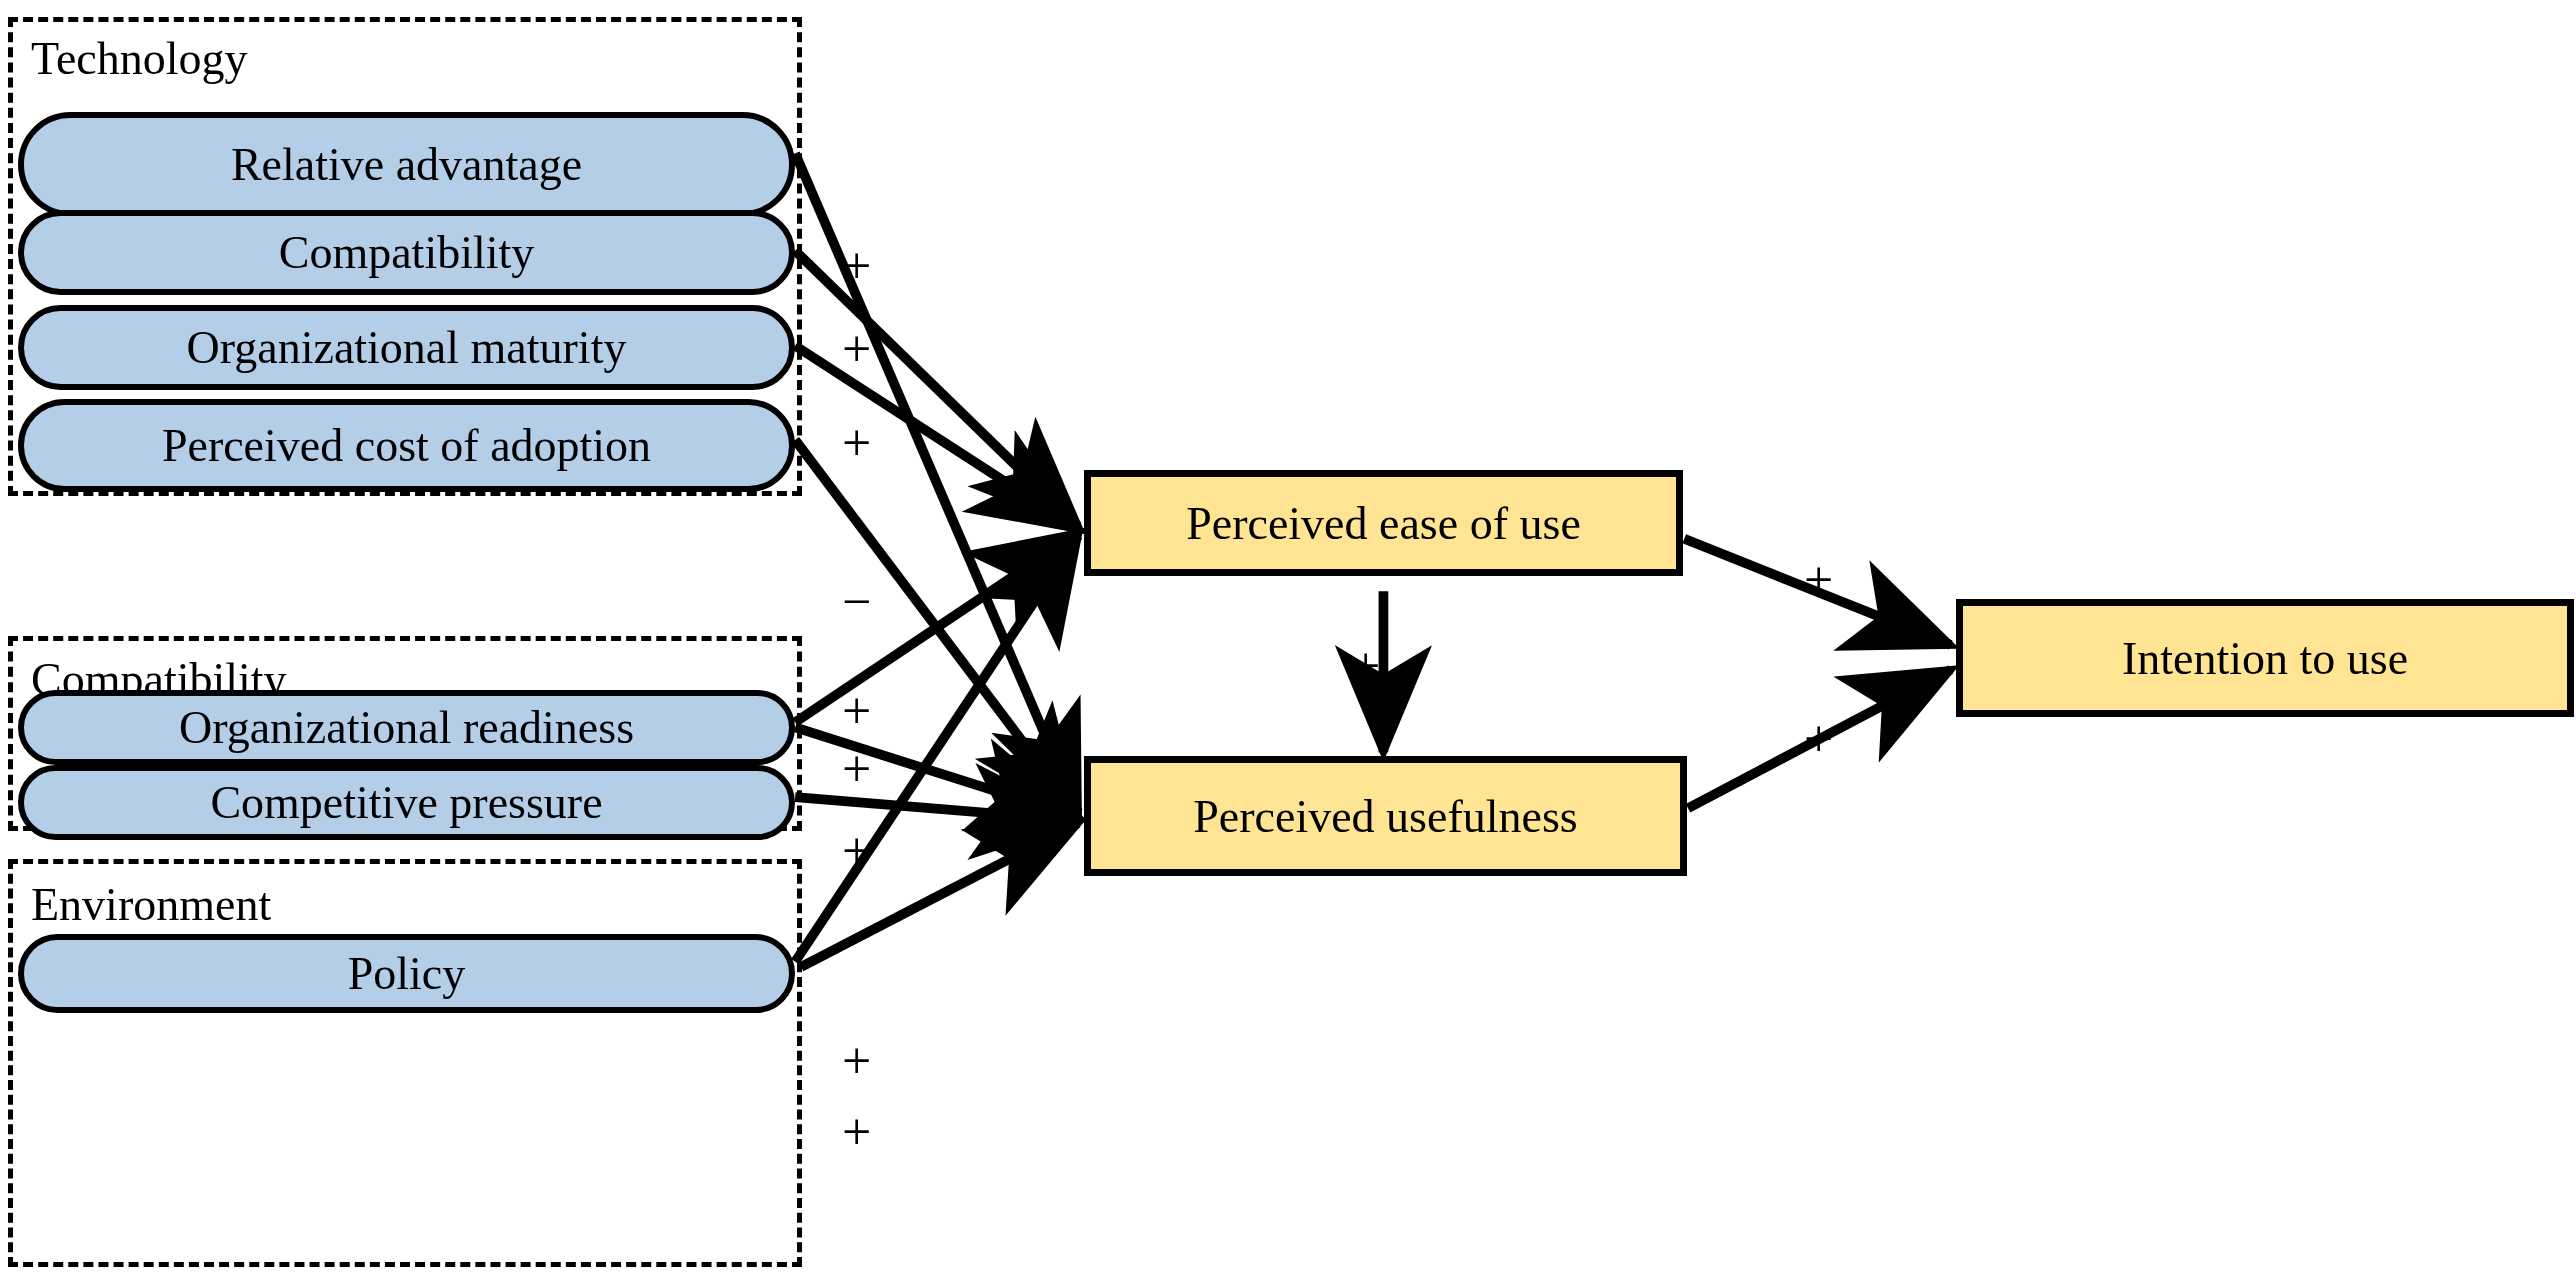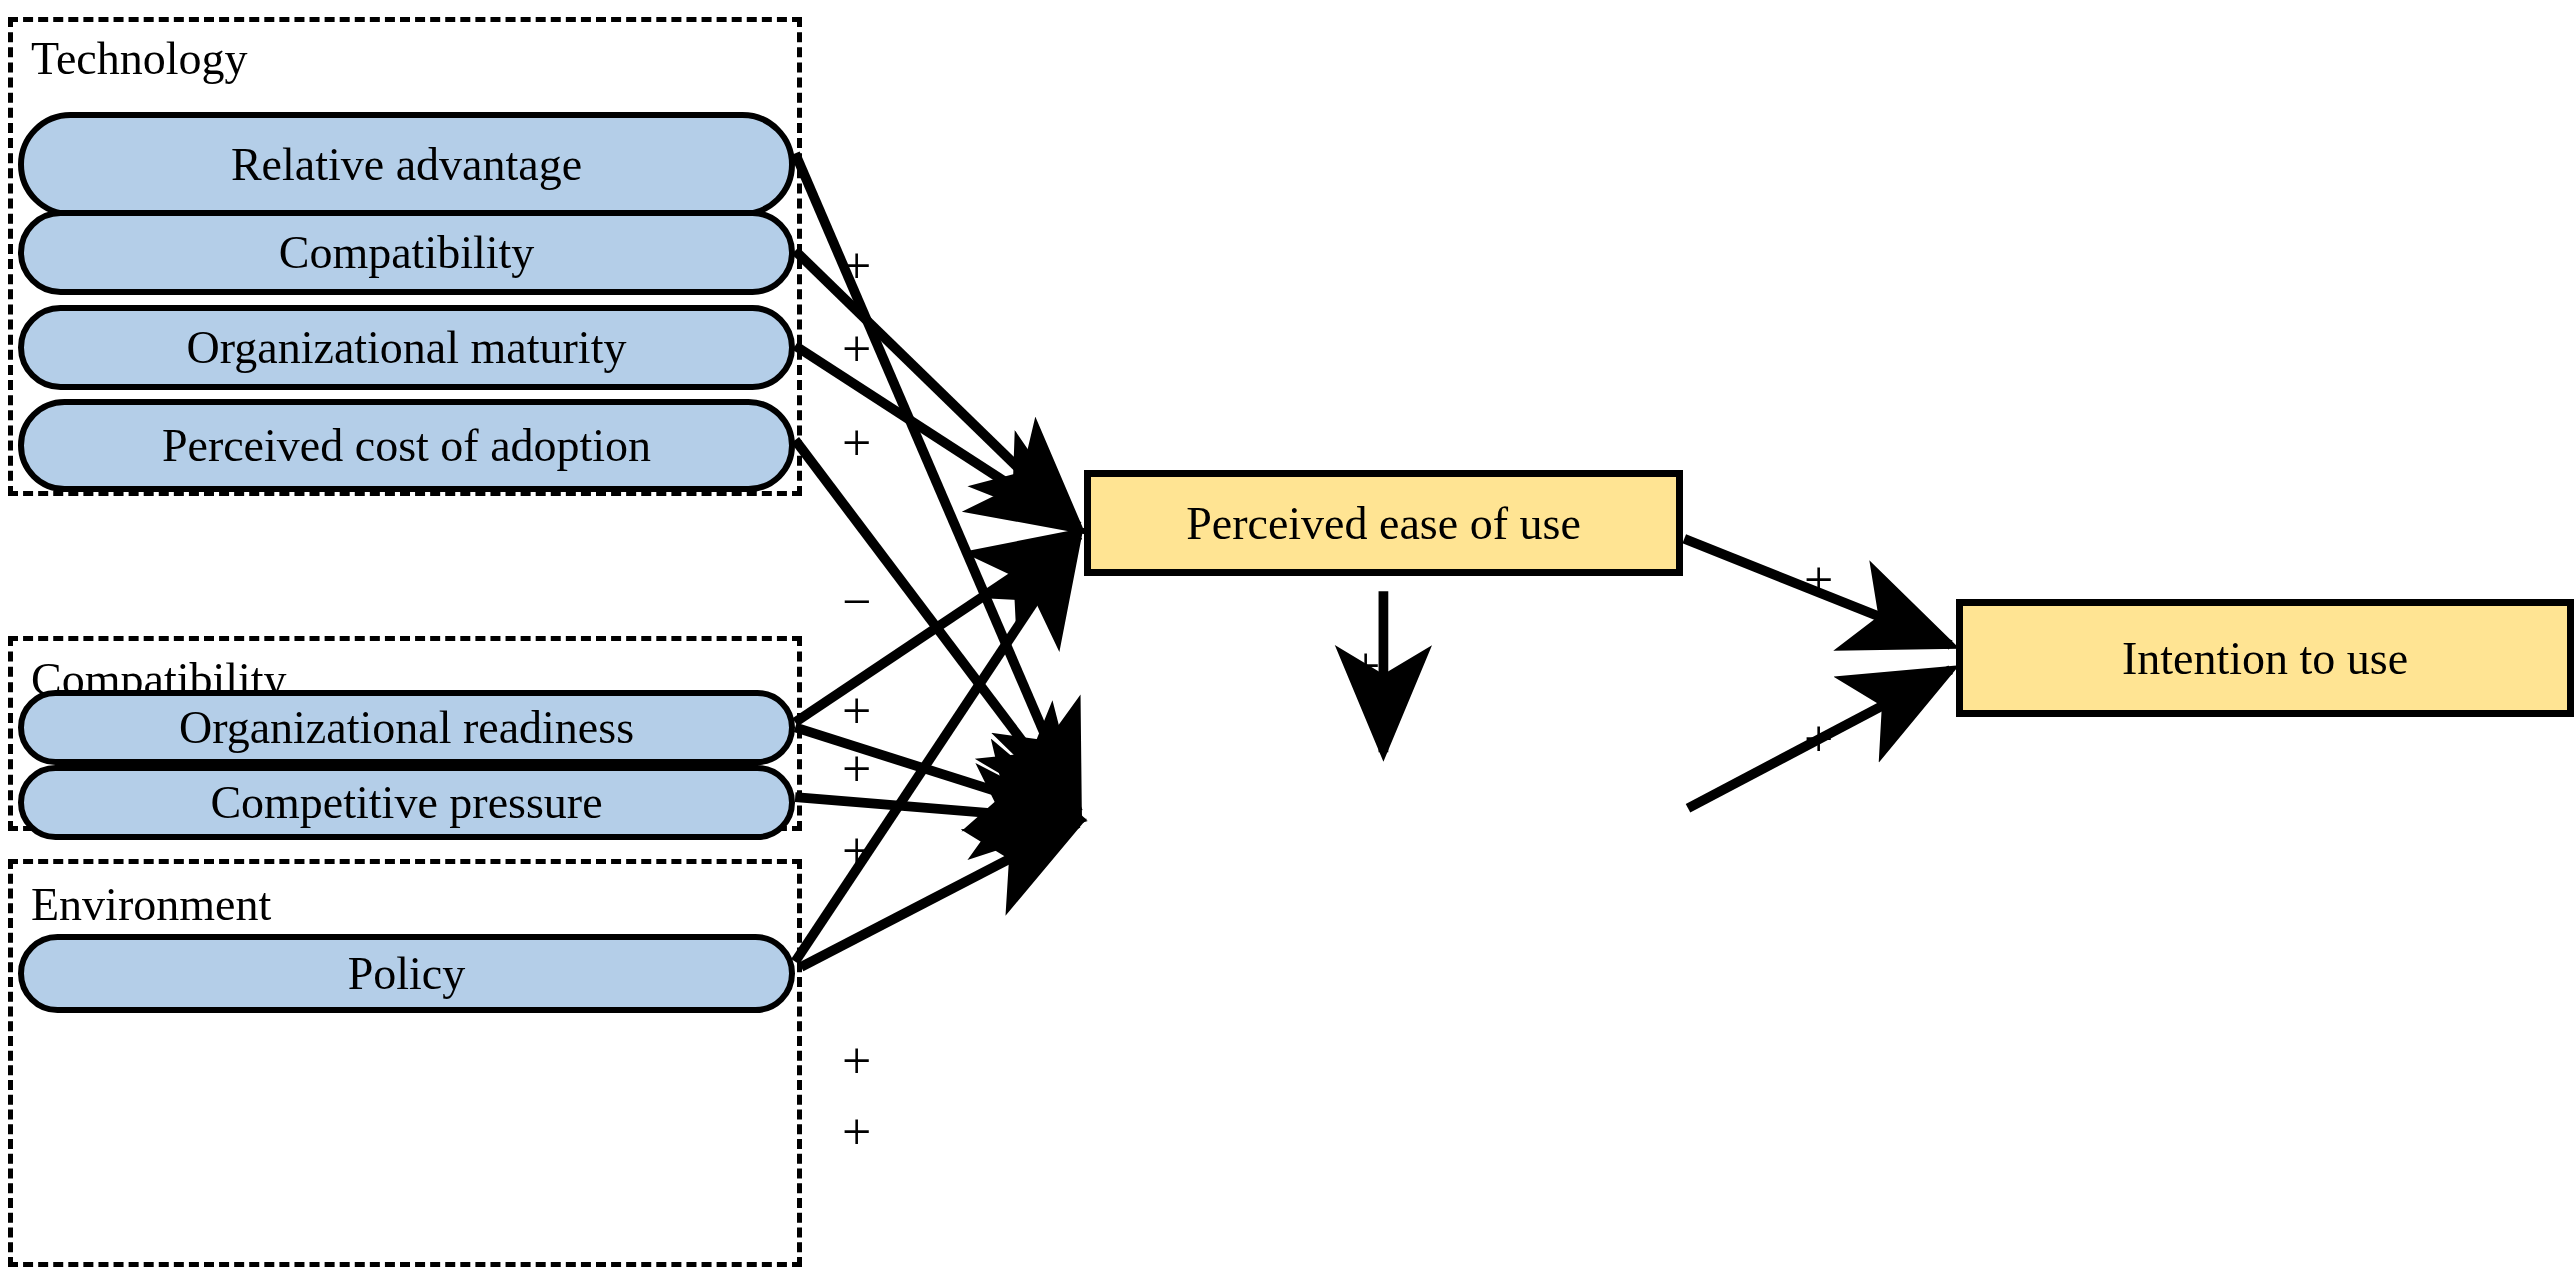--- a/index.html
+++ b/index.html
@@ -147,20 +147,23 @@
   <div class="group-label" style="left:31px; top:882px;">Environment</div>
 
   <div class="pill" style="left:18px; top:919px; width:777px; height:79px;margin-top:15px;">
     <span>Policy</span>
   </div>
 
   <div class="rect" style="left:1084px; top:470px; width:599px; height:106px;">
     <span>Perceived ease of use</span>
   </div>
 
+  <div class="rect" style="left:1084px; top:756px; width:603px; height:120px;">
+    <span>Perceived usefulness</span>
+  </div>
 
   <div class="rect" style="left:1956px; top:599px; width:618px; height:118px;">
     <span>Intention to use</span>
   </div>
 
   <div class="sign" style="left:842px; top:240px;">+</div>
 
   <div class="sign" style="left:842px; top:323px;">+</div>
 
   <div class="sign" style="left:842px; top:417px;">+</div>

